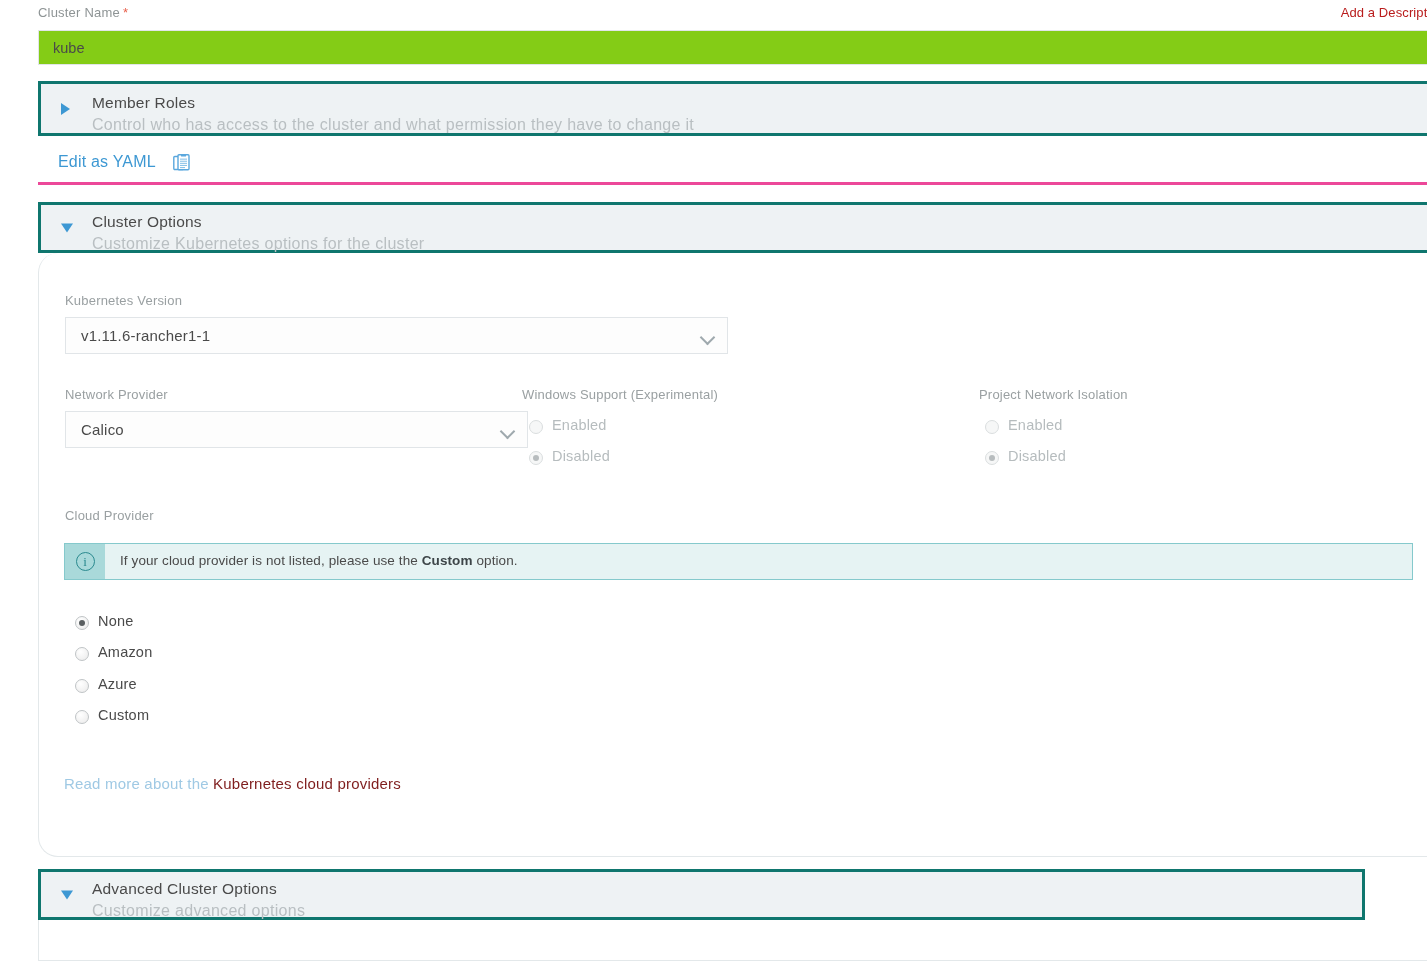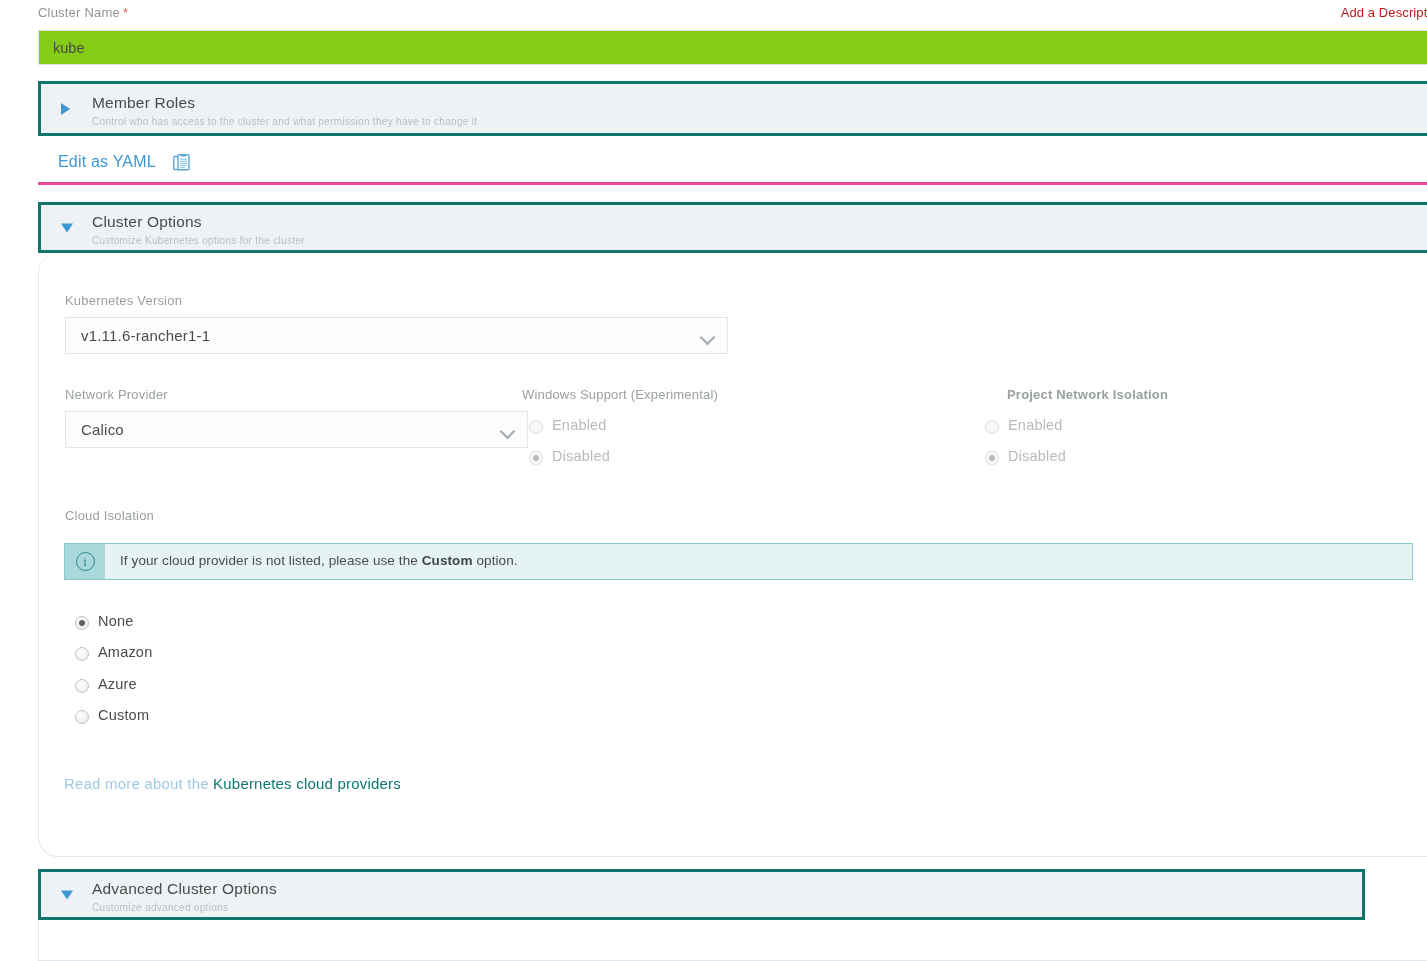--- a/index.html
+++ b/index.html
@@ -50,21 +50,21 @@
     border-left: 6px solid transparent;
     border-right: 6px solid transparent;
     border-top: 9px solid #3d98d3;
   }
   .acc-title {
     position: absolute; left: 51px; top: 10px;
     font-size: 15.5px; color: #4a4a4a; letter-spacing: .2px;
   }
   .acc-sub {
     position: absolute; left: 51px; top: 32px;
-    font-size: 10px; color: #b9bfc2; letter-spacing: .3px;
+    font-size: 16px; color: #b9bfc2; letter-spacing: .3px;
   }
 
   
   .yaml-row {
     position: absolute; left: 10px; top: 145px; width: 1407px; height: 40px;
     border-bottom: 3px solid #ec4899;
   }
   .yaml-link {
     position: absolute; left: 20px; top: 8px;
     font-size: 16px; color: #3d98d3; cursor: pointer; letter-spacing: .2px;
@@ -137,21 +137,21 @@
   }
   .banner-text {
     position: absolute; left: 55px; top: 9px;
     font-size: 13.5px; color: #4a4a4a; letter-spacing: .1px;
   }
   .banner-text b { font-weight: bold; color: #3d4548; }
 
   
   .readmore { position: absolute; left: 36px; top: 775px; font-size: 15px; letter-spacing: .2px; }
   .readmore .muted { color: #9fc9e4; }
-  .readmore .lnk { color: #0f766e; cursor: pointer; }
+  .readmore .lnk { color: #7f1d1d; cursor: pointer; }
 </style>
 </head>
 <body>
 
 <div class="page">
 
   <div class="name-row">
     <span class="name-label"><span>Cluster Name</span><span class="req-star">*</span></span>
     <span class="add-desc">Add a Description</span>
   </div>
@@ -204,31 +204,31 @@
     <span class="field-label" style="left:483px; top:134px;">Windows Support (Experimental)</span>
     <div class="radio-item" style="left:490px; top:164px;">
       <span class="rdo dim"></span>
       <span class="rdo-label dim">Enabled</span>
     </div>
     <div class="radio-item" style="left:490px; top:195px;">
       <span class="rdo dim checked"></span>
       <span class="rdo-label dim">Disabled</span>
     </div>
 
-    <span class="field-label" style="left:968px; top:134px;font-weight:bold;">Project Network Isolation</span>
+    <span class="field-label" style="left:940px; top:134px;">Project Network Isolation</span>
     <div class="radio-item" style="left:946px; top:164px;">
       <span class="rdo dim"></span>
       <span class="rdo-label dim">Enabled</span>
     </div>
     <div class="radio-item" style="left:946px; top:195px;">
       <span class="rdo dim checked"></span>
       <span class="rdo-label dim">Disabled</span>
     </div>
 
-    <span class="field-label" style="left:26px; top:255px;">Cloud Isolation</span>
+    <span class="field-label" style="left:26px; top:255px;">Cloud Provider</span>
 
     <div class="radio-item" style="left:36px; top:360px;">
       <span class="rdo checked"></span>
       <span class="rdo-label">None</span>
     </div>
     <div class="radio-item" style="left:36px; top:391px;">
       <span class="rdo"></span>
       <span class="rdo-label">Amazon</span>
     </div>
     <div class="radio-item" style="left:36px; top:423px;">

